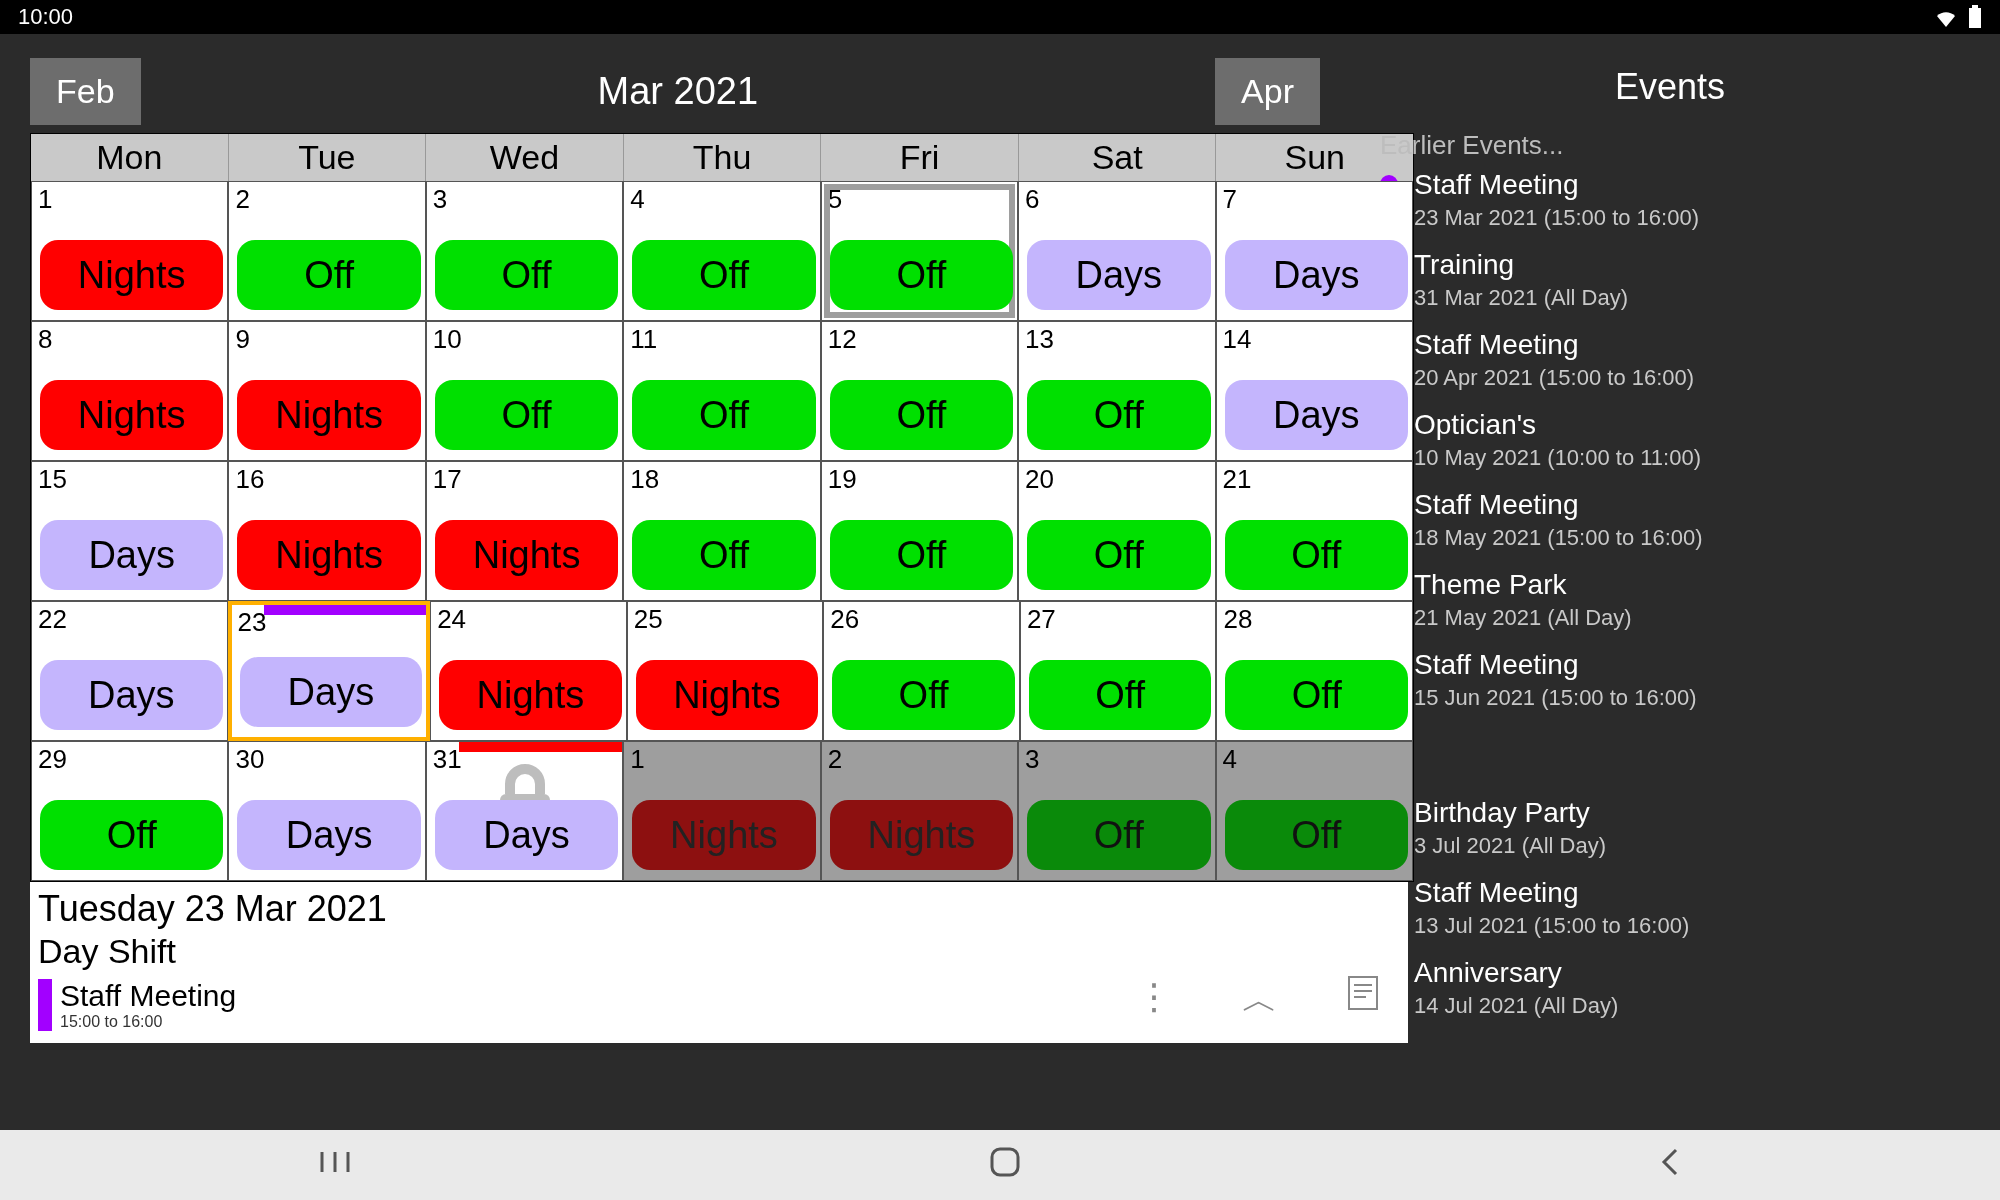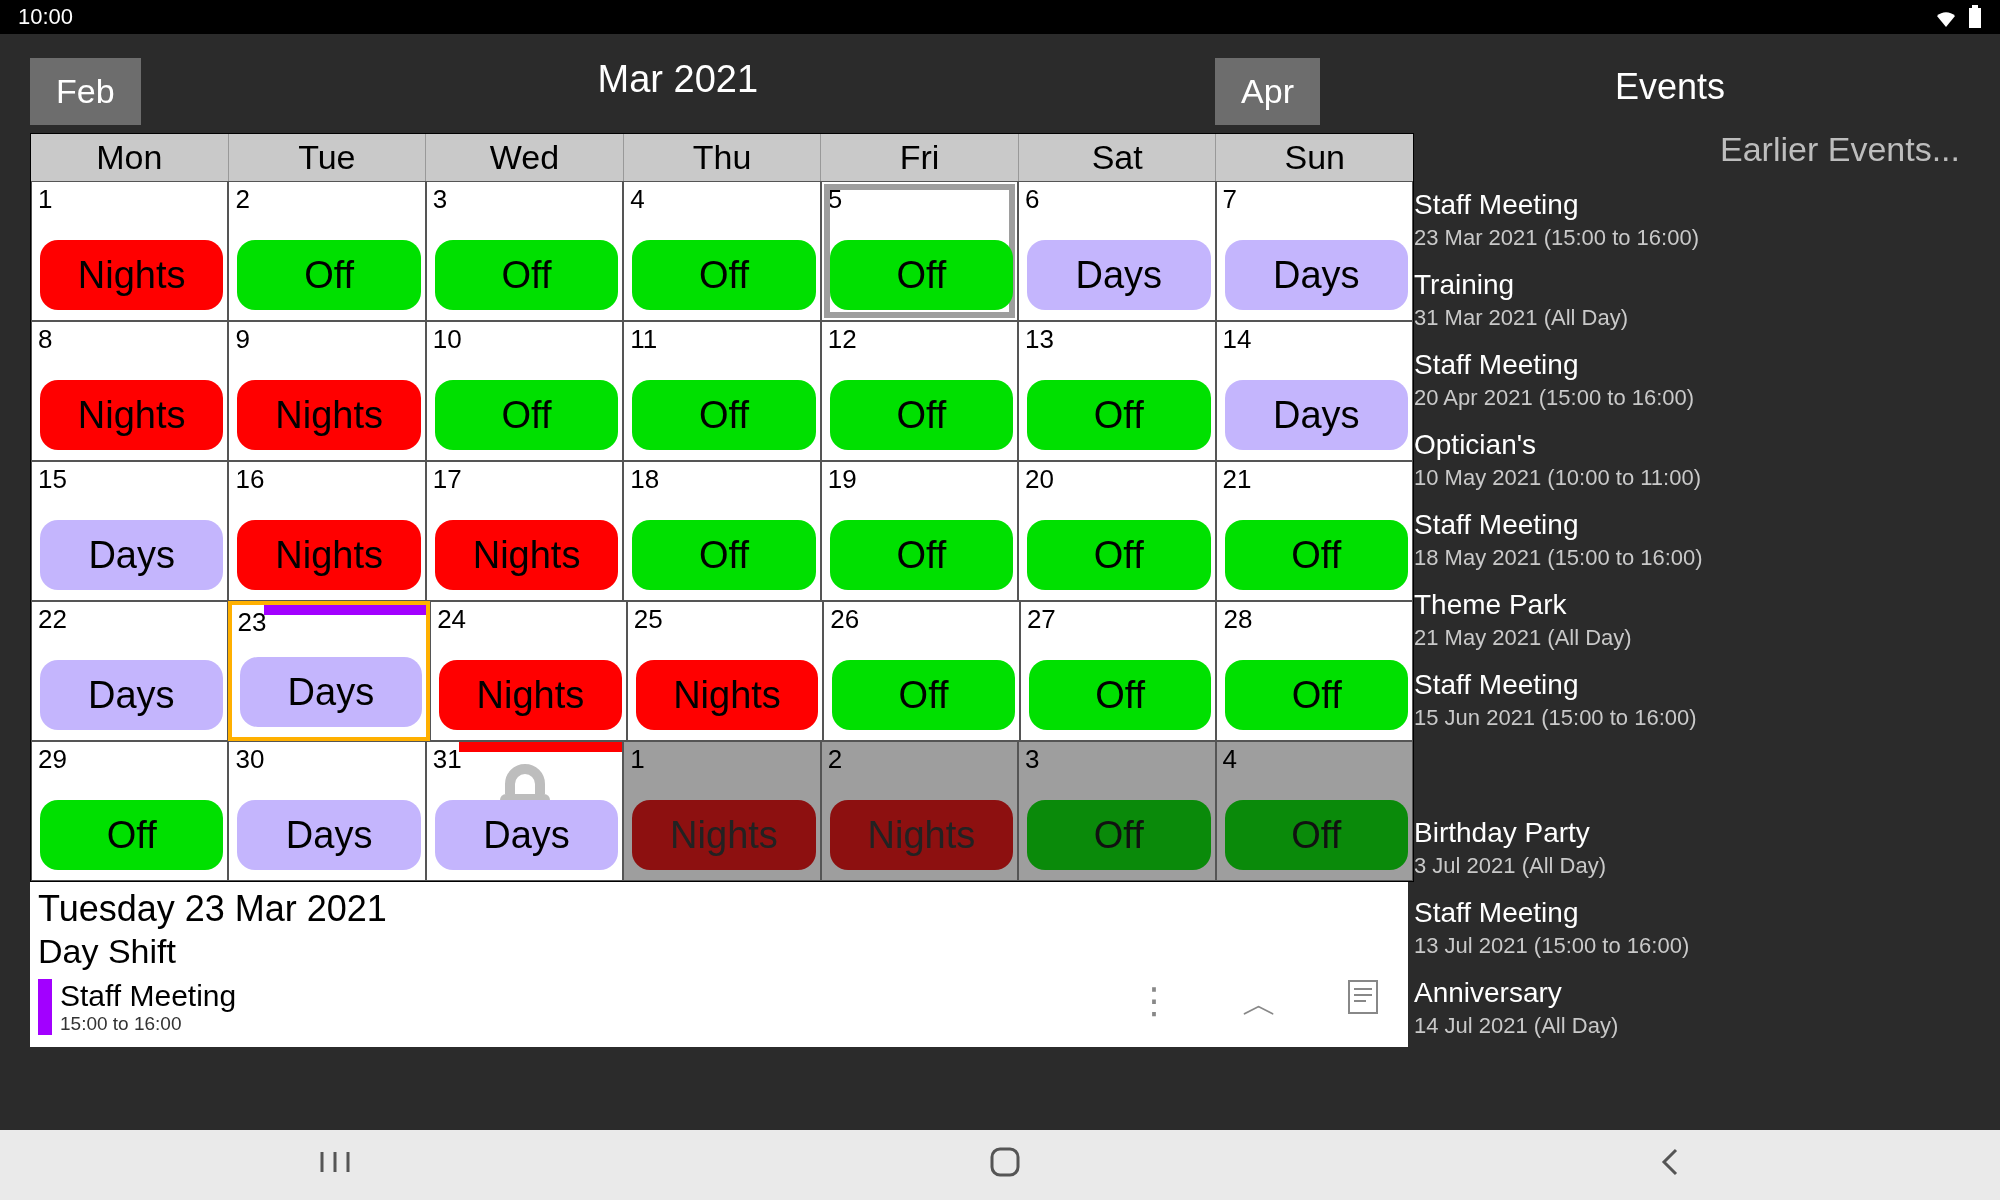--- a/index.html
+++ b/index.html
@@ -7,21 +7,21 @@
   
   .status-bar { background:#000; color:#fff; height:34px; display:flex; align-items:center; padding:0 18px; font-size:22px; justify-content:space-between;}
   .status-right { display:flex; gap:10px; align-items:center;}
   .wifi-icon, .battery-icon { display:inline-block;}
   .wifi-icon svg, .battery-icon svg { display:block;}
   
   .app { display:flex; height: calc(1200px - 34px - 70px); }
   .left-pane { width:1320px; padding: 24px 0 0 30px; }
   .right-pane { flex:1; padding: 32px 40px 0 60px; color:#fff;}
   
-  .month-nav { display:flex; gap:4px; margin-bottom:8px;}
+  .month-nav { display:flex; align-items:center; gap:4px; margin-bottom:8px;}
   .nav-btn { background:#6d6d6d; color:#fff; font-size:34px; padding:14px 26px; border:none; cursor:pointer;}
   .nav-btn.prev { margin-right:auto;}
   .nav-btn.next { margin-left:auto;}
   .month-title { flex:1; text-align:center; color:#fff; font-size:38px; font-weight:400;}
   
   .calendar { border:1px solid #000; background:#fff; width:1384px;}
   .cal-head { display:flex; background:#c9c9c9;}
   .cal-head div { flex:1; text-align:center; font-size:34px; padding:4px 0; border-right:1px solid #999;}
   .cal-head div:last-child{border-right:none;}
   .cal-body { display:flex; flex-direction:column;}
@@ -42,26 +42,26 @@
   .evbar.red{background:#ff0000;}
   .lock-icon{position:absolute;left:50%;top:18px;transform:translateX(-50%);color:#bdbdbd;font-size:60px;}
   .today-outline{position:absolute;inset:2px;border:6px solid #9e9e9e;pointer-events:none;}
   
   .detail { background:#fff; width:1378px; padding:6px 10px 12px 8px; position:relative;}
   .detail h1{font-size:36px; font-weight:400;}
   .detail h2{font-size:34px; font-weight:400; margin-top:2px;}
   .detail-event{display:flex; align-items:flex-start; margin-top:8px;}
   .detail-event .chip{width:14px; background:#a200ff; align-self:stretch; margin-right:8px;}
   .detail-event .txt .t{font-size:30px;}
-  .detail-event .txt .s{font-size:19px; color:#333;}
+  .detail-event .txt .s{font-size:16px; color:#333;}
   .detail-icons{position:absolute; right:30px; bottom:18px; display:flex; gap:70px; color:#888;}
   .detail-icons span{font-size:36px; cursor:pointer;}
   
   .right-pane h2{font-size:36px; text-align:center; font-weight:400;}
-  .earlier{ text-align:right; color:#bdbdbd; font-size:34px; margin:22px 0 20px;}
+  .earlier{ text-align:left; color:#bdbdbd; font-size:26px; margin:22px 0 8px;}
   .ev-list{display:flex;flex-direction:column;gap:18px;}
   .ev-item{display:flex; align-items:center; gap:16px;}
   .ev-color{width:18px;height:50px;border-radius:9px;}
   .ev-color.purple{background:#a200ff;}
   .ev-color.red{background:#ff0000;}
   .ev-color.yellow{background:#ffef00;}
   .ev-color.cyan{background:#00ffff;}
   .ev-color.pink{background:#ff7ad9;}
   .ev-text .t{font-size:28px;color:#fff;}
   .ev-text .s{font-size:22px;color:#c9c9c9;margin-top:4px;}

